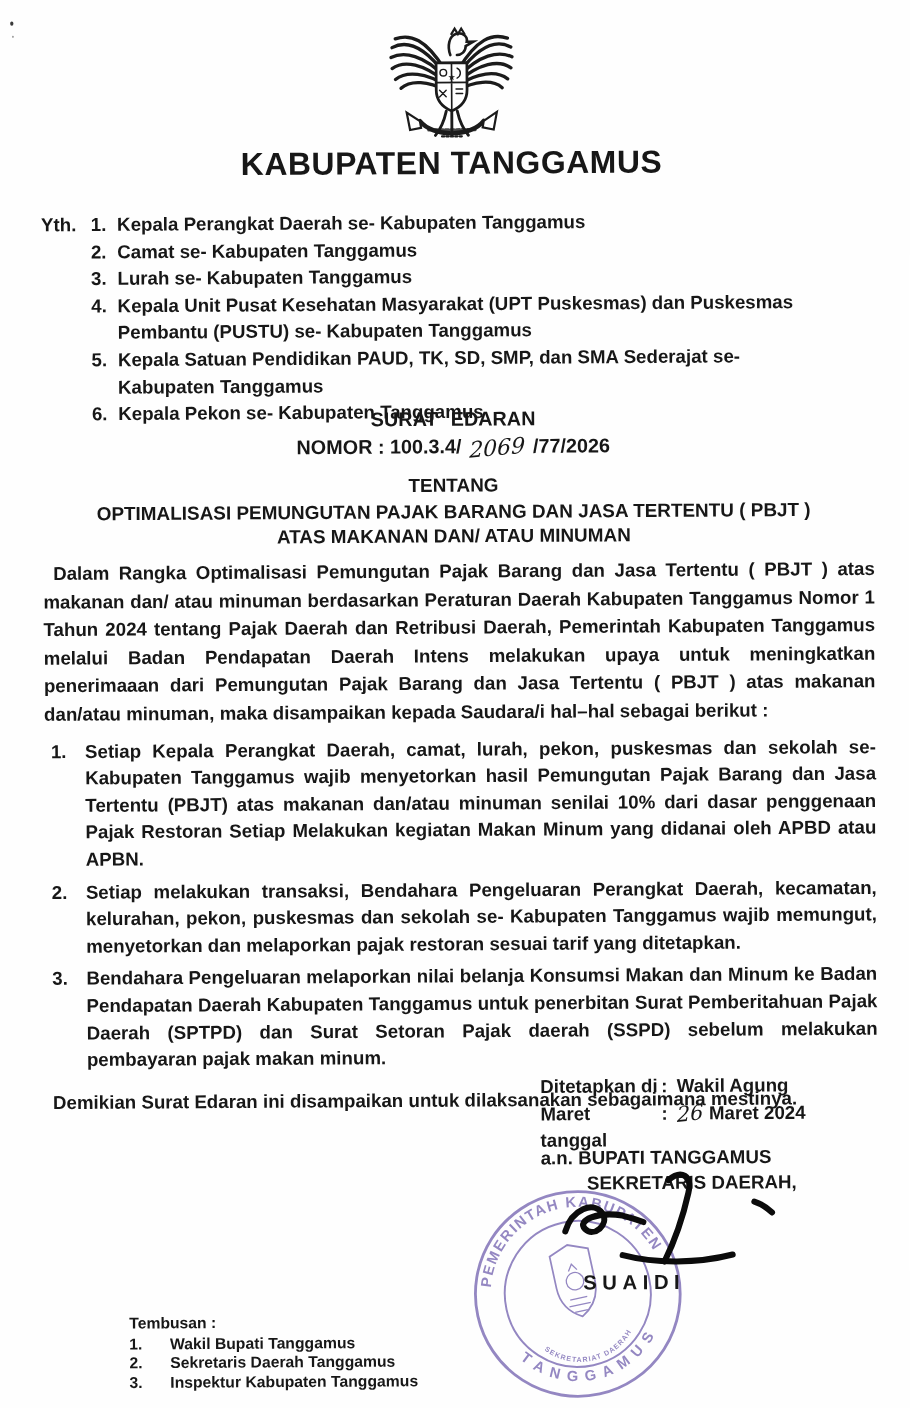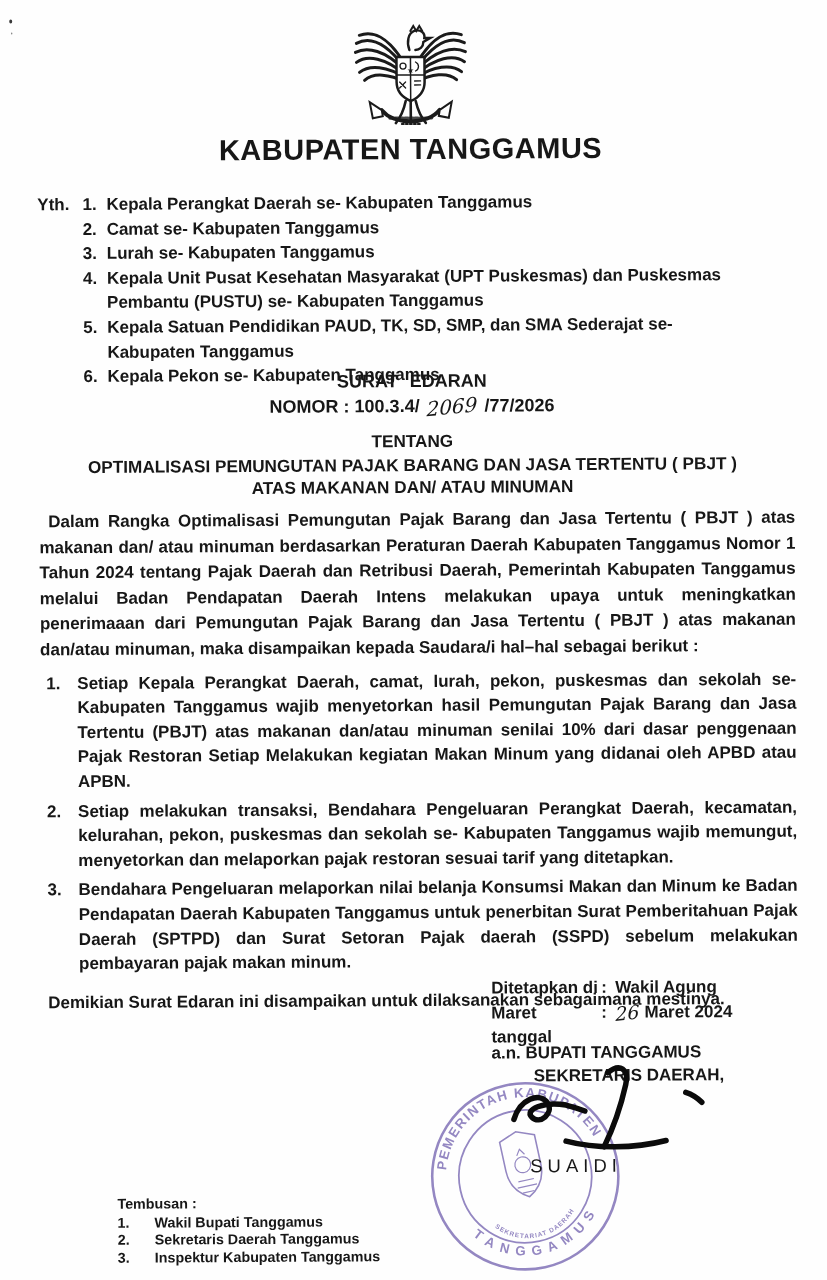--- a/index.html
+++ b/index.html
@@ -44,21 +44,21 @@
   .placed{position:absolute;top:977px;left:489px;font-size:17px;line-height:24.5px;}
   .placed .row{display:flex;}
   .placed .lbl{width:110px;}
   .placed .sep{width:14px;}
   .date-hand{font-size:19px;margin:0 5px 0 0;transform:rotate(-6deg) skewX(-6deg);}
   .anblock{position:absolute;top:1042px;left:489px;font-size:17px;font-weight:700;line-height:23px;}
   .anblock .line2{margin-left:42px;}
   
   .stamp{position:absolute;top:1078px;left:423px;width:198px;height:198px;opacity:.82;z-index:1;}
   .signature-svg{position:absolute;top:1062px;left:501px;width:232px;height:140px;z-index:3;}
-  .sig-name{position:absolute;top:1156px;left:527px;font-size:18.5px;font-weight:400;
+  .sig-name{position:absolute;top:1156px;left:527px;font-size:18.5px;font-weight:700;
     letter-spacing:5px;z-index:4;}
   
   .cc{position:absolute;top:1194px;left:114px;font-size:14.3px;line-height:17.6px;font-weight:600;}
   .cc-list{margin:1px 0 0;padding:0;counter-reset:cc;}
   .cc-list li{list-style:none;counter-increment:cc;position:relative;padding-left:37px;}
   .cc-list li::before{content:counter(cc) ".";position:absolute;left:0;}
 </style>
 </head>
 <body>
 

